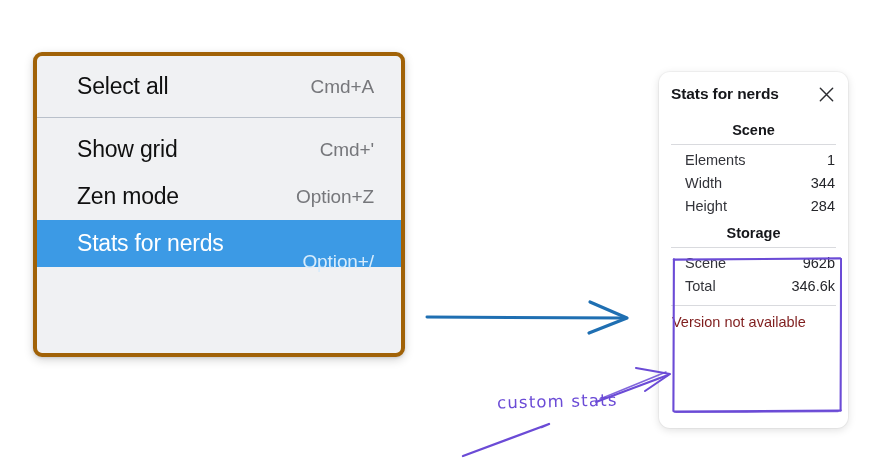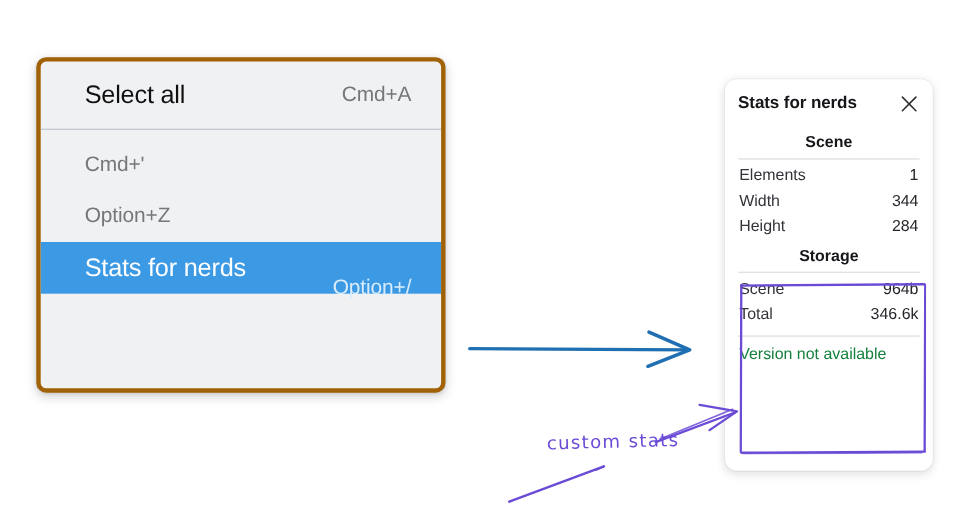--- a/index.html
+++ b/index.html
@@ -120,25 +120,26 @@
     background: #d9dade;
     margin: 2px 0 3px 0;
   }
   .kv-row {
     display: flex;
     justify-content: space-between;
     align-items: baseline;
     padding: 3.5px 1px;
     color: #33343a;
     font-size: 14.5px;
+    margin-left: 13px;
   }
   .kv-row .v { color: #25262b; }
   .full-row {
     padding: 5px 1px 3px 1px;
-    color: #15803d;
+    color: #7f1d1d;
     font-size: 14.5px;
   }
 
   
   .highlight-box {
     position: absolute;
     left: 672px;
     top: 257px;
     width: 170px;
     height: 156px;
@@ -175,23 +176,25 @@
       <div class="menu-item">
         <span class="label">Select all</span>
         <span class="shortcut">Cmd+A</span>
       </div>
     </div>
 
     <div class="menu-separator"></div>
 
     <div class="menu-group second">
       <div class="menu-item">
+        <span class="label">Show grid</span>
         <span class="shortcut">Cmd+'</span>
       </div>
       <div class="menu-item">
+        <span class="label">Zen mode</span>
         <span class="shortcut">Option+Z</span>
       </div>
       <div class="menu-item selected">
         <span class="label">Stats for nerds</span>
         <span class="shortcut">Option+/</span>
       </div>
     </div>
   </div>
 
   <div class="stats-panel">
@@ -218,21 +221,21 @@
         <span class="k">Height</span>
         <span class="v">284</span>
       </div>
     </div>
 
     <div style="margin-top:6px;">
       <div class="section-heading">Storage</div>
       <div class="hr"></div>
       <div class="kv-row">
         <span class="k">Scene</span>
-        <span class="v">964b</span>
+        <span class="v">962b</span>
       </div>
       <div class="kv-row">
         <span class="k">Total</span>
         <span class="v">346.6k</span>
       </div>
     </div>
 
     <div style="margin-top:8px;">
       <div class="hr"></div>
       <div class="full-row">Version not available</div>

